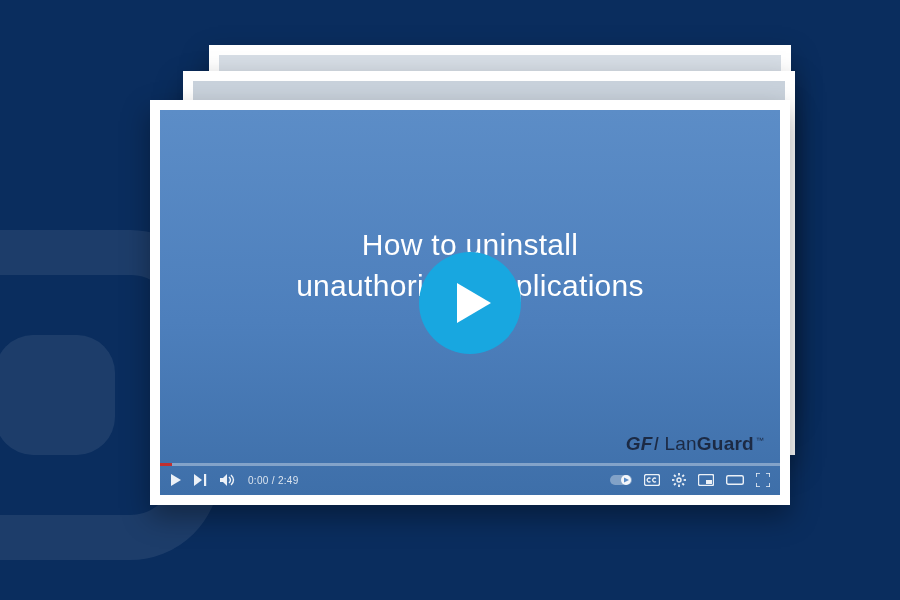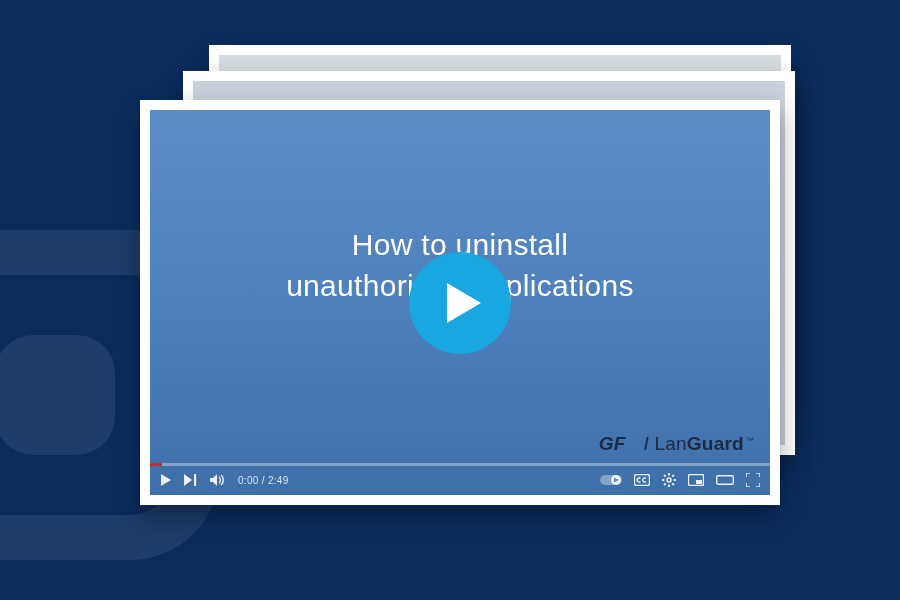--- a/index.html
+++ b/index.html
@@ -29,21 +29,21 @@
     border-radius: 38px;
   }
   .card {
     position: absolute;
     background: #c9d2dc;
     border: 10px solid #fff;
     box-shadow: 0 12px 26px rgba(0,0,0,0.35);
   }
   .card.back2 { left: 209px; top: 45px; width: 582px; height: 364px; background: #d6dde5; }
   .card.back1 { left: 183px; top: 71px; width: 612px; height: 384px; }
-  .card.front { left: 140px; top: 100px; width: 640px; height: 405px; padding: 0; background: #fff; }
+  .card.front { left: 150px; top: 100px; width: 640px; height: 405px; padding: 0; background: #fff; }
 
   .video {
     position: relative;
     width: 100%;
     height: 100%;
     background: linear-gradient(to bottom, #5c8dc7 0%, #4d7fbc 55%, #3e6fa9 100%);
     overflow: hidden;
   }
   .title-area {
     position: absolute;
@@ -78,21 +78,21 @@
 
   .brand {
     position: absolute;
     right: 16px;
     bottom: 40px;
     color: #1c2a44;
     font-size: 19px;
     letter-spacing: 0.2px;
     font-weight: 400;
   }
-  .brand .b1 { font-weight: 700; font-style: italic; margin-right: 18px; }
+  .brand .b1 { font-weight: 700; font-style: italic; margin-right: 1px; }
   .brand .b2 { font-style: italic; }
   .brand .b3 { font-weight: 700; text-align: right; }
   .brand .tm  { font-size: 8px; vertical-align: super; margin-left: 2px; }
 
   .controls {
     position: absolute;
     left: 0; right: 0; bottom: 0;
     height: 30px;
     display: flex;
     align-items: center;

